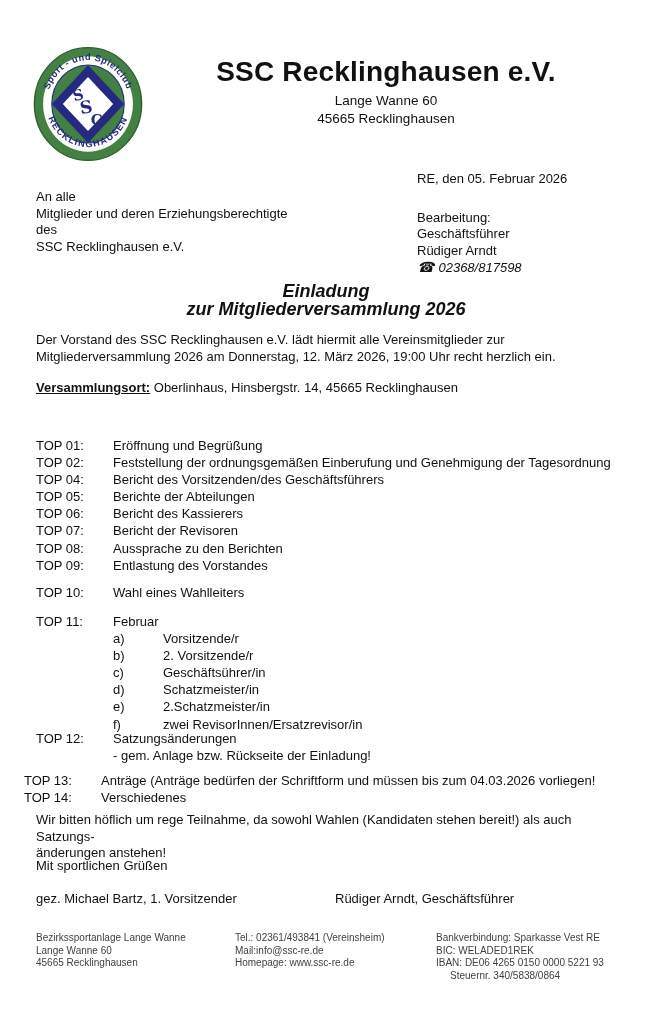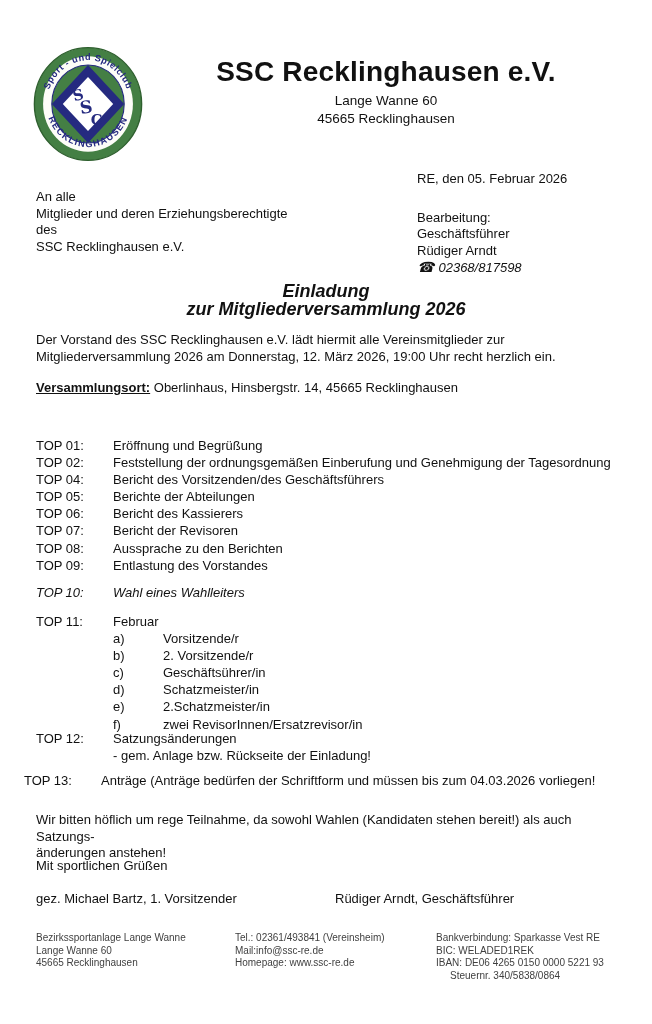--- a/index.html
+++ b/index.html
@@ -26,21 +26,21 @@
   .phone-glyph{font-size:14px;margin-right:4px;}
   
   .subject{position:absolute;left:36px;right:36px;top:283px;text-align:center;
            font-weight:bold;font-style:italic;font-size:18px;line-height:17.5px;}
   
   .intro{position:absolute;left:36px;right:28px;top:332px;line-height:16.5px;}
   .venue{position:absolute;left:36px;right:28px;top:380px;line-height:16.5px;}
   .venue-label{font-weight:bold;text-decoration:underline;}
   
   .agenda1{position:absolute;left:36px;right:24px;top:437px;}
-  .agenda-top10{position:absolute;left:36px;right:24px;top:584px;font-style:italic;}
+  .agenda-top10{position:absolute;left:36px;right:24px;top:584px;}
   .agenda-top11{position:absolute;left:36px;right:24px;top:613px;}
   .agenda-top12{position:absolute;left:36px;right:24px;top:730px;}
   .agenda-top1314{position:absolute;left:24px;right:24px;top:772px;}
   .trow{display:flex;line-height:17.1px;}
   .tlab{width:77px;flex:none;}
   .ttxt{flex:1;}
   .srow{display:flex;line-height:17.1px;padding-left:77px;}
   .skey{width:50px;flex:none;}
   .note-row{padding-left:77px;line-height:17.1px;}
   
@@ -194,20 +194,24 @@
       <span class="ttxt">Satzungsänderungen</span>
     </div>
     <div class="note-row">- gem. Anlage bzw. Rückseite der Einladung!</div>
   </div>
 
   <div class="agenda-top1314">
     <div class="trow">
       <span class="tlab">TOP 13:</span>
       <span class="ttxt">Anträge (Anträge bedürfen der Schriftform und müssen bis zum 04.03.2026 vorliegen!</span>
     </div>
+    <div class="trow">
+      <span class="tlab">TOP 14:</span>
+      <span class="ttxt">Verschiedenes</span>
+    </div>
   </div>
 
   <div class="appeal">
     <div>Wir bitten höflich um rege Teilnahme, da sowohl Wahlen (Kandidaten stehen bereit!) als auch Satzungs-</div>
     <div>änderungen anstehen!</div>
   </div>
 
   <div class="greeting">Mit sportlichen Grüßen</div>
 
   <div class="sig-left">gez. Michael Bartz, 1. Vorsitzender</div>

